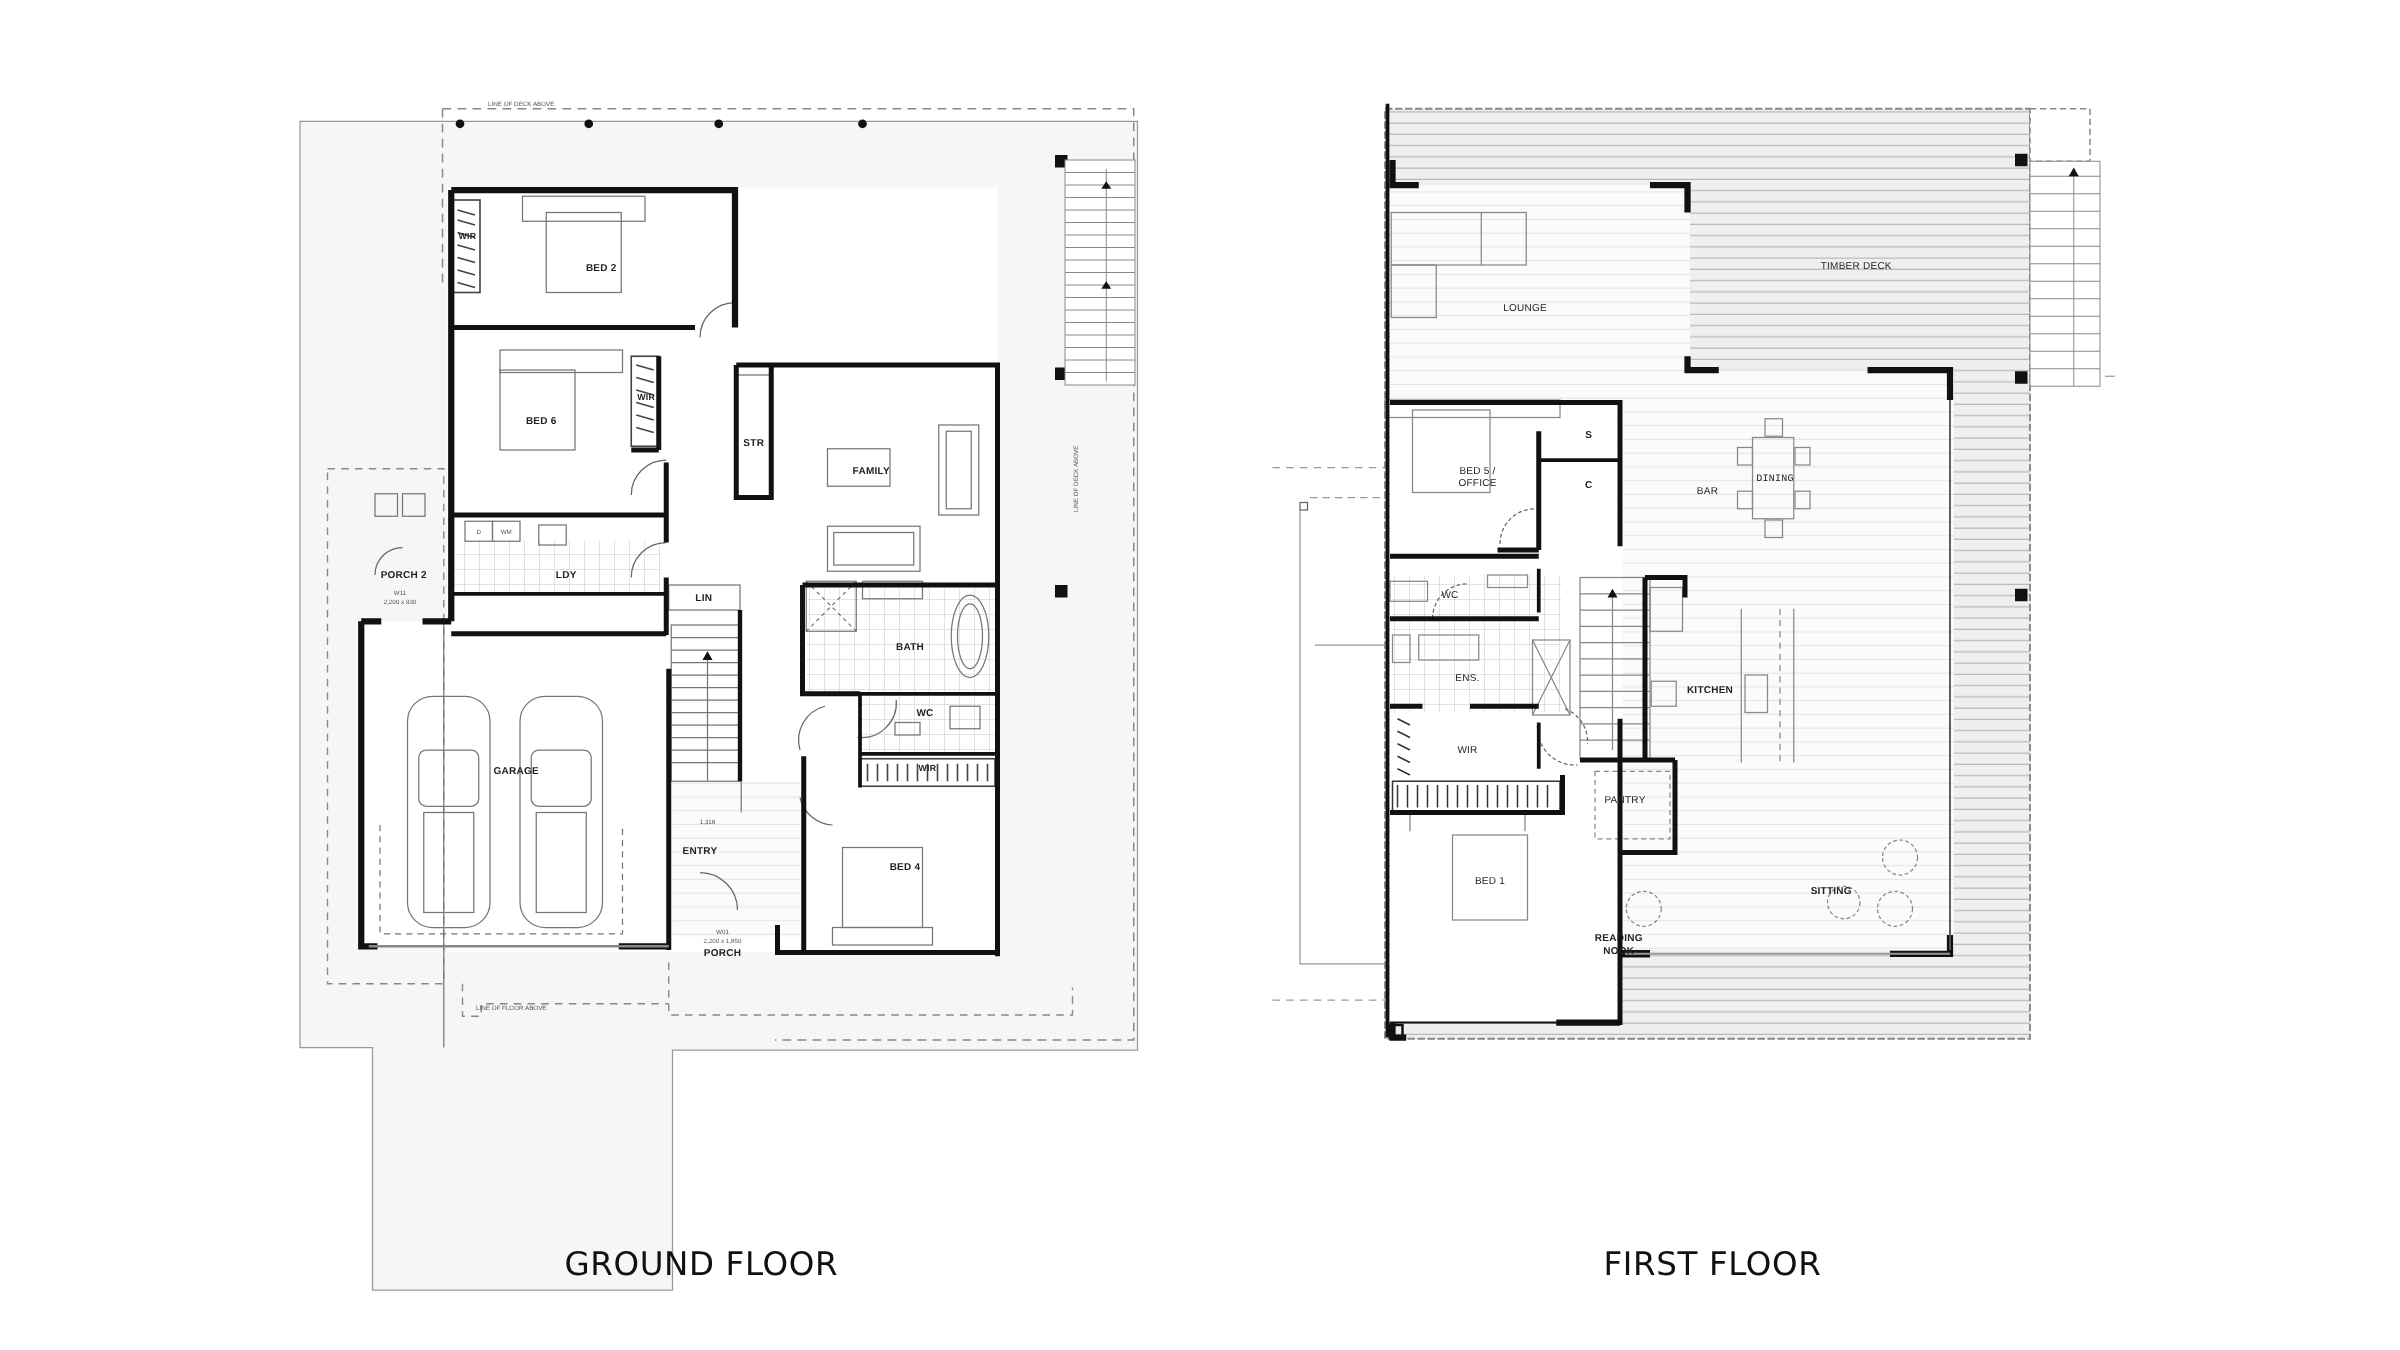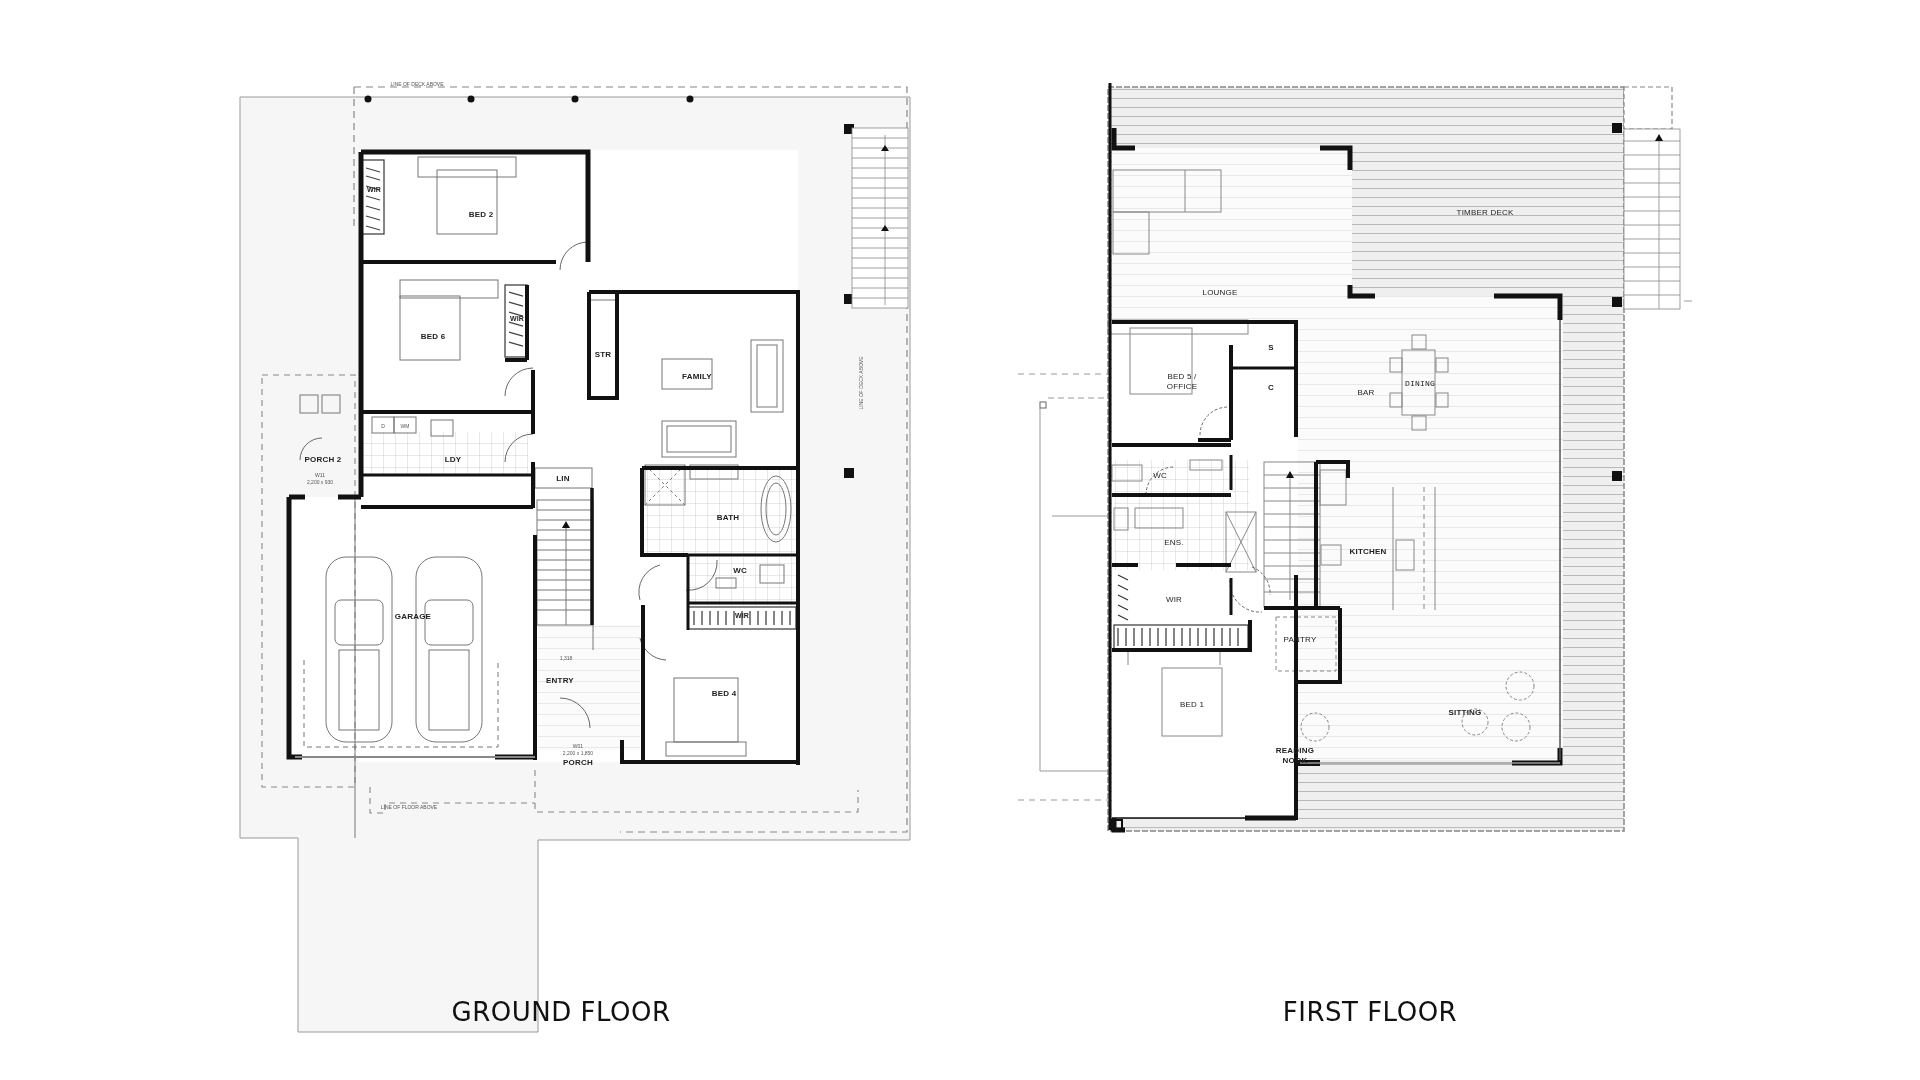--- a/index.html
+++ b/index.html
@@ -314,21 +314,21 @@
 <div class="lbl" style="left:408px;top:617px;padding-left:10px;">GARAGE</div>
 <div class="sm" style="left:566px;top:658px;">1,318</div>
 <div class="lbl" style="left:560px;top:681px;">ENTRY</div>
 <div class="lbl" style="left:708px;top:694px;padding-left:32px;">BED 4</div>
 <div class="sm" style="left:578px;top:746px;">W01</div>
 <div class="sm" style="left:578px;top:753px;">2,200 x 1,850</div>
 <div class="lbl" style="left:578px;top:763px;">PORCH</div>
 
 <div class="title" style="left:561px;top:1012px;">GROUND FLOOR</div>
 
-<div class="lbl" style="left:1220px;top:247px;font-weight:normal;margin-top:46px;">LOUNGE</div>
+<div class="lbl" style="left:1220px;top:247px;font-weight:normal;">LOUNGE</div>
 <div class="lbl" style="left:1467px;top:213px;font-weight:normal;margin-left:18px;">TIMBER DECK</div>
 <div class="lbl" style="left:1182px;top:382px;width:50px;white-space:normal;font-weight:normal;">BED 5 / OFFICE</div>
 <div class="lbl" style="left:1271px;top:348px;">S</div>
 <div class="lbl" style="left:1271px;top:388px;">C</div>
 <div class="lbl" style="left:1366px;top:393px;font-weight:normal;">BAR</div>
 <div class="lbl" style="left:1420px;top:384px;font-weight:normal;font-family:Liberation Mono, monospace;">DINING</div>
 <div class="lbl" style="left:1160px;top:476px;font-weight:normal;">WC</div>
 <div class="lbl" style="left:1174px;top:543px;font-weight:normal;">ENS.</div>
 <div class="lbl" style="left:1174px;top:600px;font-weight:normal;">WIR</div>
 <div class="lbl" style="left:1368px;top:552px;">KITCHEN</div>

